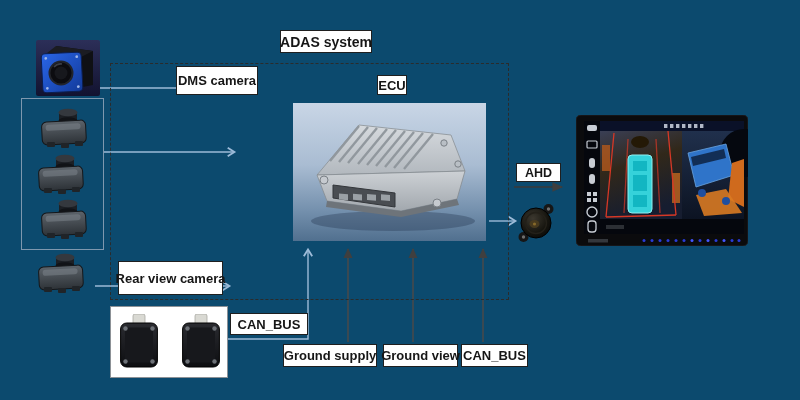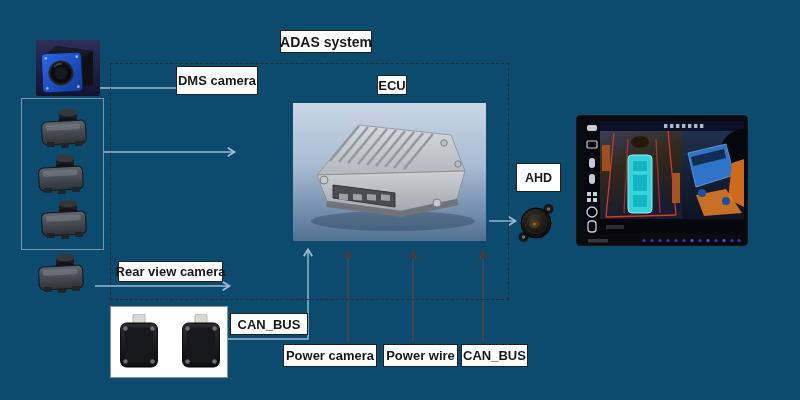--- a/index.html
+++ b/index.html
@@ -79,26 +79,26 @@
     <path d="M413,342 V249" stroke="#4a4a4a" stroke-width="1.5" fill="none" marker-end="url(#tri)"></path>
     <path d="M483,342 V249" stroke="#4a4a4a" stroke-width="1.5" fill="none" marker-end="url(#tri)"></path>
     <path d="M514,187 H562" stroke="#3a3a3a" stroke-width="1.6" fill="none" marker-end="url(#tri)"></path>
   </svg>
 
   <div class="dashed"></div>
 
   <div class="lbl" style="left:280px;top:30px;width:92px;height:23px;font-size:14px;">ADAS system</div>
   <div class="lbl" style="left:377px;top:75px;width:30px;height:20px;">ECU</div>
   <div class="lbl" style="left:130px;top:66px;width:82px;height:29px;margin-left:46px;">DMS camera</div>
-  <div class="lbl" style="left:118px;top:261px;width:105px;height:21px;">Rear view camera</div>
+  <div class="lbl" style="left:118px;top:261px;width:105px;height:34px;">Rear view camera</div>
   <div class="lbl" style="left:230px;top:313px;width:78px;height:22px;">CAN_BUS</div>
-  <div class="lbl" style="left:283px;top:344px;width:94px;height:23px;">Power camera</div>
-  <div class="lbl" style="left:383px;top:344px;width:75px;height:23px;">Power wire</div>
+  <div class="lbl" style="left:283px;top:344px;width:94px;height:23px;">Ground supply</div>
+  <div class="lbl" style="left:383px;top:344px;width:75px;height:23px;">Ground view</div>
   <div class="lbl" style="left:461px;top:344px;width:67px;height:23px;">CAN_BUS</div>
-  <div class="lbl" style="left:516px;top:163px;width:45px;height:29px;font-size:12.5px;">AHD</div>
+  <div class="lbl" style="left:516px;top:163px;width:45px;height:19px;font-size:12.5px;">AHD</div>
 
   <div class="abs" style="left:36px;top:40px;">
     <svg width="64" height="56" viewBox="0 0 64 56">
       <defs>
         <linearGradient id="gNavy" x1="0" y1="0" x2="0" y2="1">
           <stop offset="0" stop-color="#2c2f58"></stop>
             <stop offset="1" stop-color="#121330"></stop>
         </linearGradient>
         <linearGradient id="gBlue" x1="0" y1="0" x2="1" y2="1">
           <stop offset="0" stop-color="#2a66e8"></stop>

